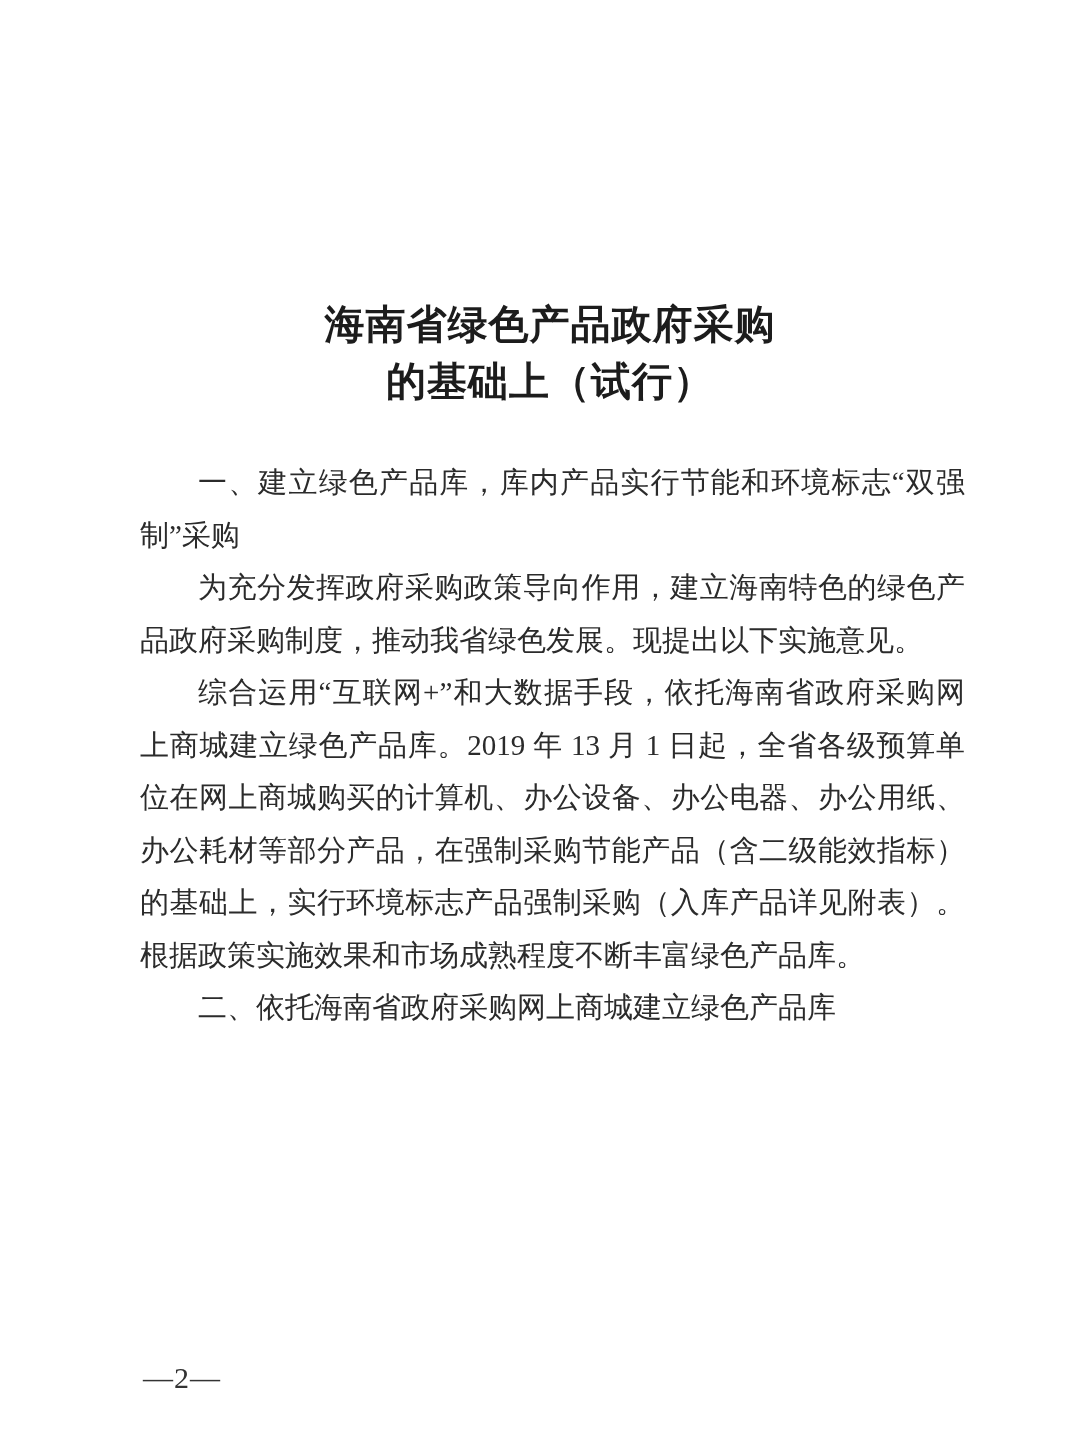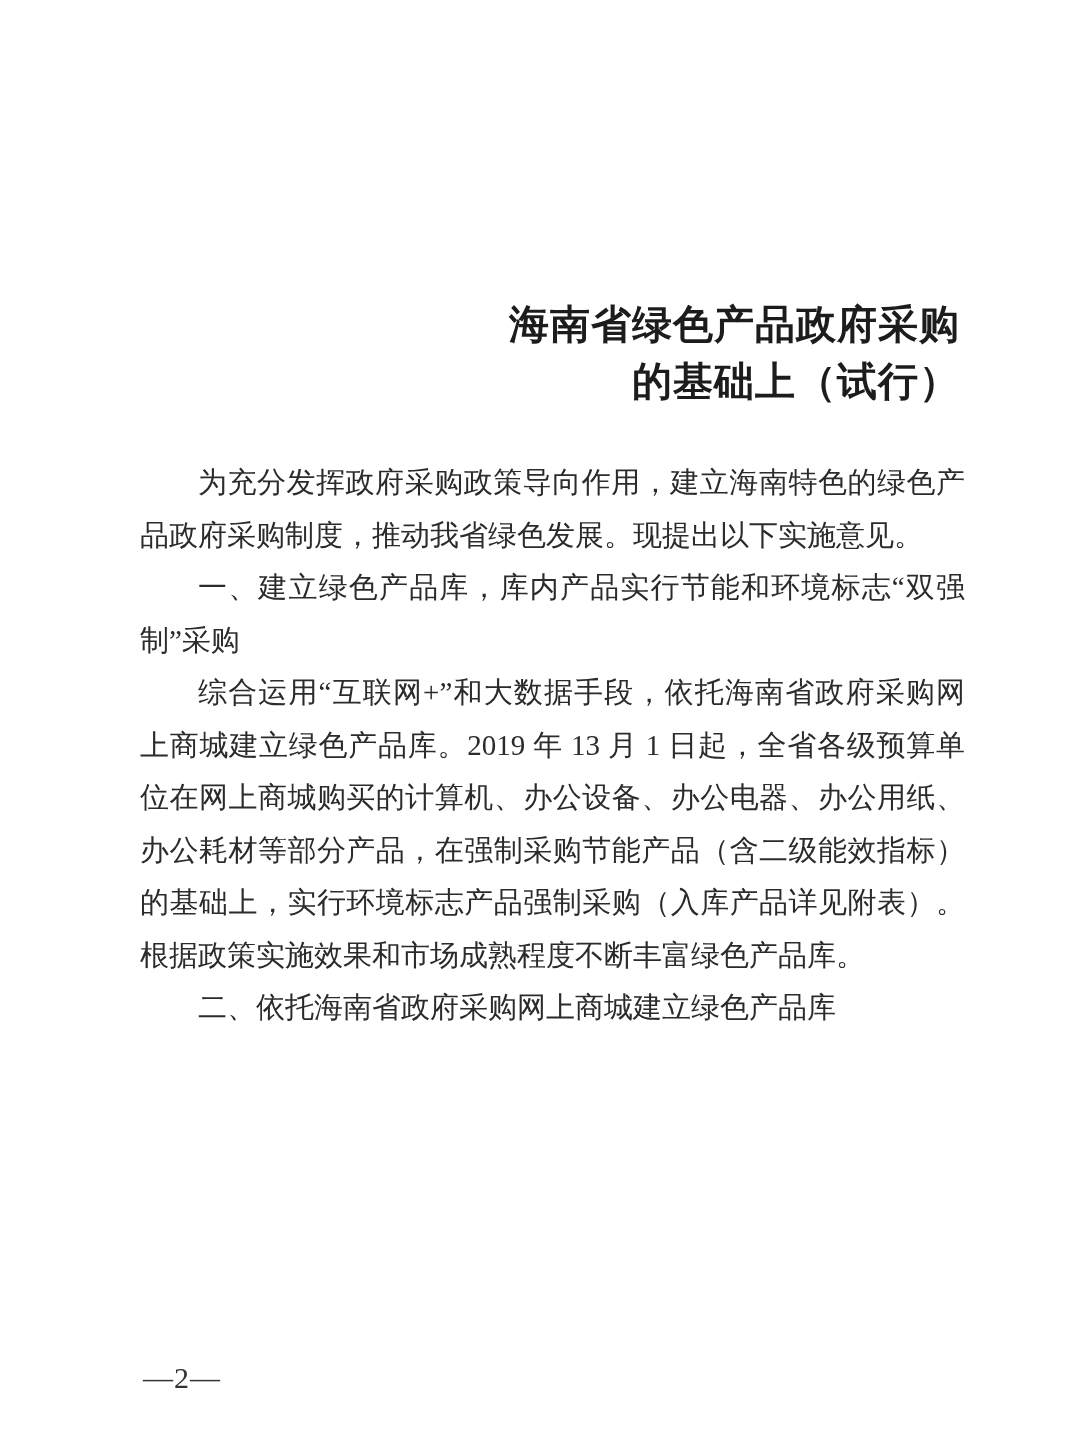--- a/index.html
+++ b/index.html
@@ -20,21 +20,20 @@
     margin: 296px 120px 0 140px;
     text-align: center;
     font-weight: bold;
     font-size: 40px;
     line-height: 57px;
     color: #1c1c1c;
     letter-spacing: 1px;
   }
   .doc-title .title-line {
     white-space: nowrap;
-    text-align: right;
   }
   .doc-body {
     margin: 46px 115px 0 140px;
     font-size: 29px;
     line-height: 52.5px;
     text-align: justify;
     text-justify: inter-ideograph;
     color: #2b2b2b;
   }
   .doc-body p {
@@ -55,21 +54,21 @@
 <body>
 
 <div class="page">
 
   <div class="doc-title">
     <div class="title-line">海南省绿色产品政府采购</div>
     <div class="title-line">的基础上（试行）</div>
   </div>
 
   <div class="doc-body">
+    <p>一、建立绿色产品库，库内产品实行节能和环境标志“双强制”采购</p>
     <p>为充分发挥政府采购政策导向作用，建立海南特色的绿色产品政府采购制度，推动我省绿色发展。现提出以下实施意见。</p>
-    <p>一、建立绿色产品库，库内产品实行节能和环境标志“双强制”采购</p>
     <p>综合运用“互联网+”和大数据手段，依托海南省政府采购网上商城建立绿色产品库。2019 年 13 月 1 日起，全省各级预算单位在网上商城购买的计算机、办公设备、办公电器、办公用纸、办公耗材等部分产品，在强制采购节能产品（含二级能效指标）的基础上，实行环境标志产品强制采购（入库产品详见附表）。根据政策实施效果和市场成熟程度不断丰富绿色产品库。</p>
     <p>二、依托海南省政府采购网上商城建立绿色产品库</p>
   </div>
 
   <div class="page-number">—2—</div>
 
 </div>
 
 </body></html>

